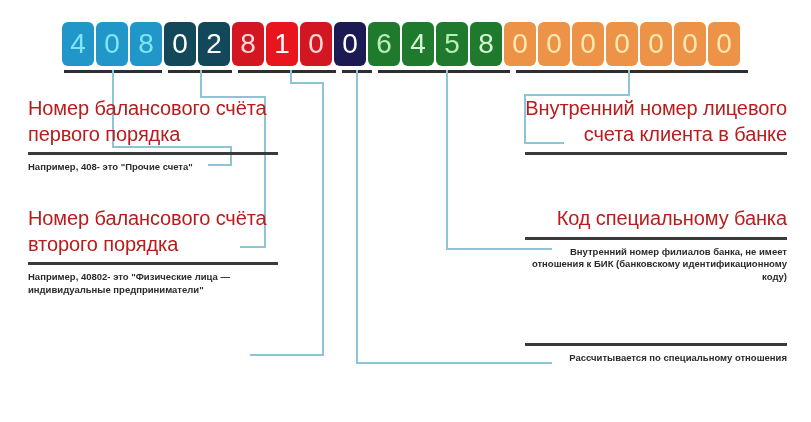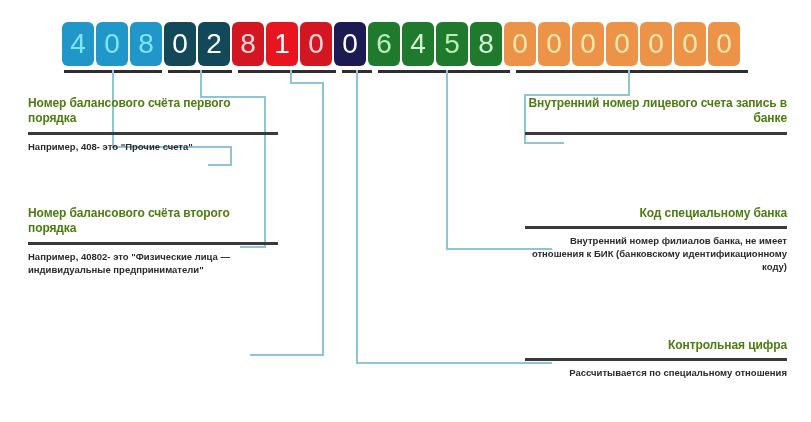--- a/index.html
+++ b/index.html
@@ -44,23 +44,23 @@
   .cx, .cy {
     position: absolute;
     background: #8fc3d6;
   }
   .cx { height: 2px; }
   .cy { width: 2px; }
 
   
   .block { position: absolute; }
   .block .title {
-    font-size: 12px;
-    font-weight: bold;
-    color: #4d7c0f;
+    font-size: 20px;
+    font-weight: normal;
+    color: #b91c1c;
     line-height: 1.28;
     letter-spacing: -0.1px;
   }
   .block .rule {
     height: 3px;
     background: #3a3a3a;
     margin-top: 5px;
   }
   .block .note {
     font-size: 9.5px;
@@ -149,29 +149,28 @@
   </div>
 
   <div class="block left" id="b2">
     <div class="title">Номер балансового счёта второго порядка</div>
     <div class="rule"></div>
     <div class="note">Например, 40802-  это "Физические лица — индивидуальные предприниматели"</div>
   </div>
 
 
   <div class="block right" id="b4">
-    <div class="title">Внутренний номер лицевого счета запись в банке</div>
+    <div class="title">Внутренний номер лицевого счета клиента в банке</div>
     <div class="rule"></div>
   </div>
 
   <div class="block right" id="b5">
     <div class="title">Код специальному банка</div>
     <div class="rule"></div>
     <div class="note">Внутренний номер филиалов банка, не имеет отношения к БИК (банковскому идентификационному коду)</div>
   </div>
 
   <div class="block right" id="b6">
-    <div class="title">Контрольная цифра</div>
     <div class="rule"></div>
     <div class="note">Рассчитывается по специальному отношения</div>
   </div>
 
 </div>
 
 </body></html>

